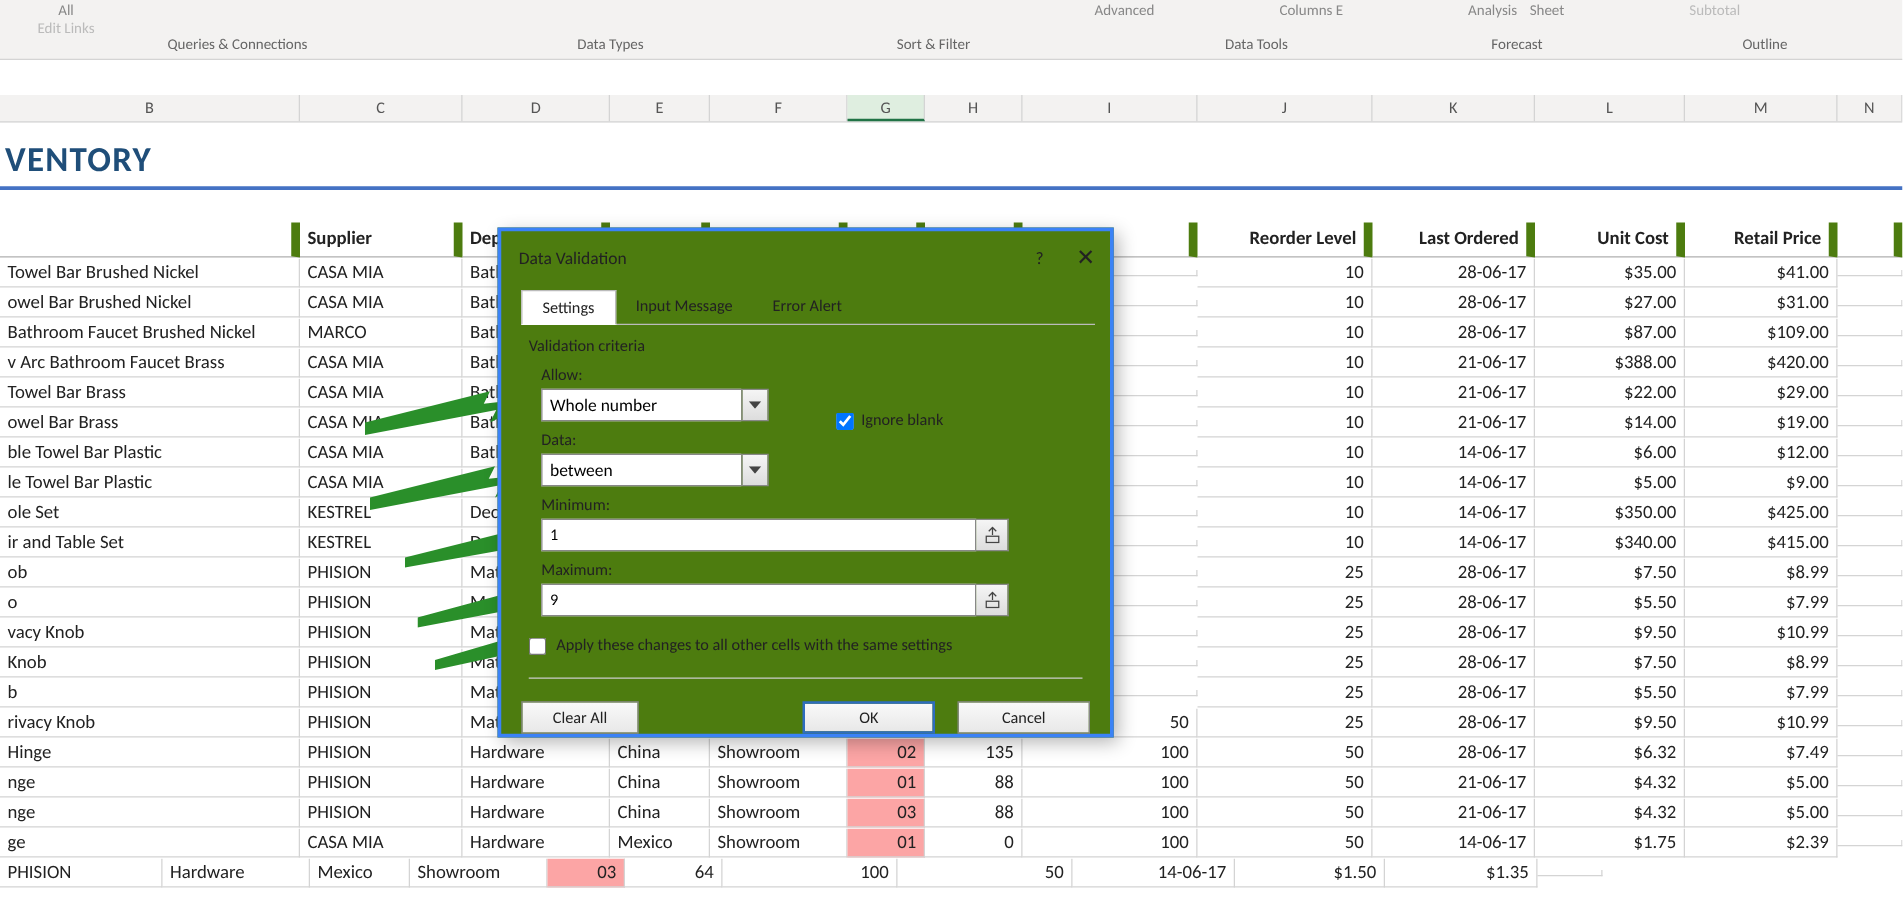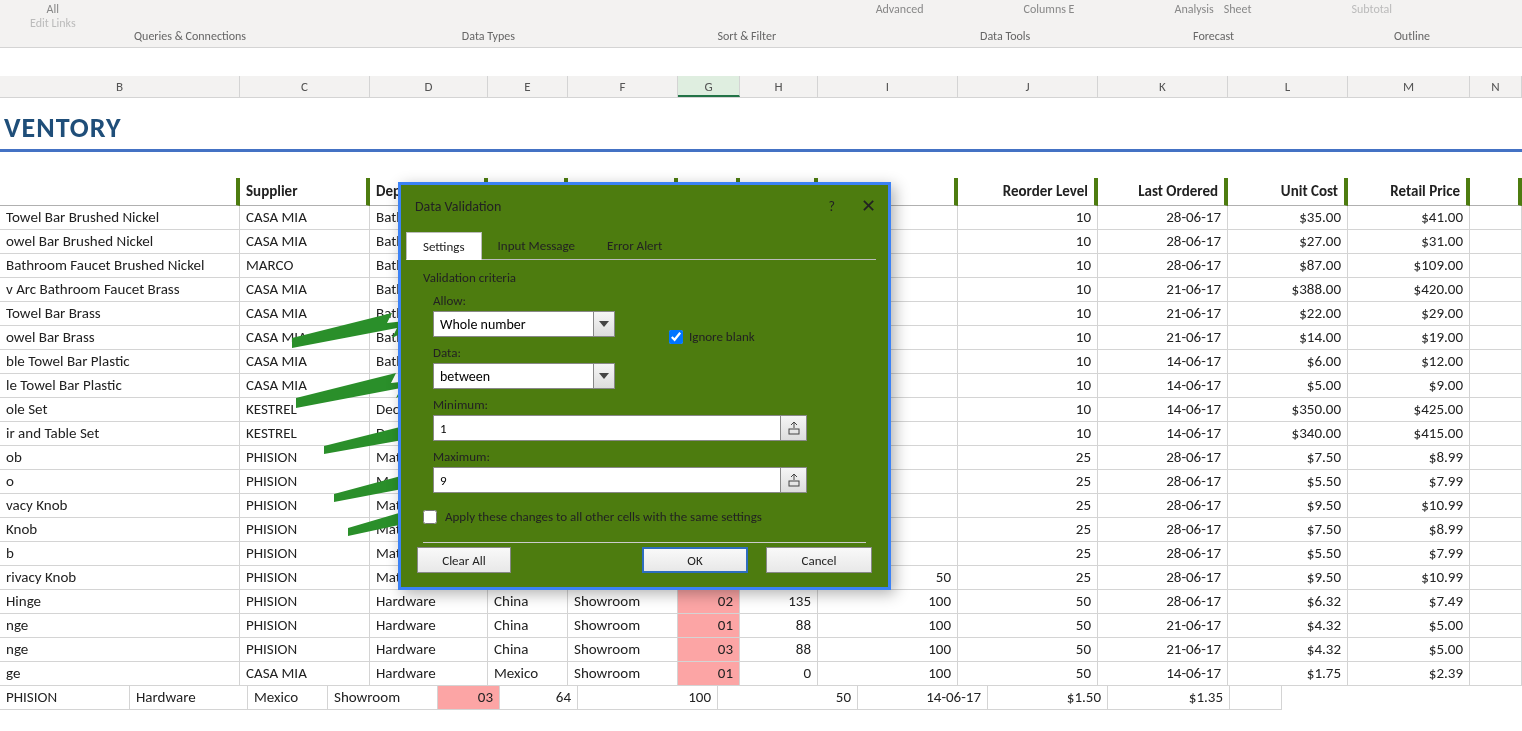--- a/index.html
+++ b/index.html
@@ -16,55 +16,55 @@
   .colheaders { display:flex; height:22px; border-bottom:1px solid #d4d4d4; background:#f3f2f1; margin-top:28px; }
   .colheaders div { border-right:1px solid #d4d4d4; text-align:center; font-size:13px; color:#555; line-height:22px; }
   .colheaders .sel { background:#dfeee0; border-bottom:2px solid #217346; }
 
   
   .sheet-title { font-size:28px; font-weight:bold; color:#1f4e79; padding: 12px 4px 4px 4px; border-bottom:3px solid #4472c4; letter-spacing:1px; }
 
   
   .sheet { position:relative; }
   .hdrrow { display:flex; height:28px; font-weight:bold; font-size:15px; color:#222; background:#fff; }
-  .hdrrow div { border-right:4px solid #4d7c0f; border-bottom:1px solid #b0b0b0; padding:4px 6px; overflow:hidden; white-space:nowrap; }
+  .hdrrow div { border-right:7px solid #4d7c0f; border-bottom:1px solid #b0b0b0; padding:4px 6px; overflow:hidden; white-space:nowrap; }
   .datarows { }
-  .row { display:flex; height:24px; }
+  .row { display:flex; height:24px;align-items:center; }
   .row div { border-right:1px solid #d4d4d4; border-bottom:1px solid #d4d4d4; padding:2px 6px; overflow:hidden; white-space:nowrap; font-size:15px; }
   .num { text-align:right; }
   .seltxt { background:#fca5a5; text-align:right; }
 
   
   .cB { width:240px; } .cC { width:130px; } .cD { width:118px; } .cE { width:80px; }
   .cF { width:110px; } .cG { width:62px; } .cH { width:78px; } .cI { width:140px; }
   .cJ { width:140px; } .cK { width:130px; } .cL { width:120px; } .cM { width:122px; } .cN { width:52px; }
 
   
   .dialog { position:absolute; left:398px; top:182px; width:493px; height:408px;
             background:#4d7c0f; border:3px solid #3b82f6; box-shadow:4px 4px 14px rgba(0,0,0,0.3); z-index:50; }
   .dlg-title { display:flex; justify-content:space-between; align-items:center; padding:10px 12px 8px 14px; font-size:14px; }
   .dlg-title .t-right { display:flex; gap:26px; align-items:center; }
   .close-x { font-size:18px; cursor:pointer; }
-  .tabs { display:flex; margin:6px 12px 0 5px; border-bottom:1px solid #bbb; font-size:13px; }
+  .tabs { display:flex; margin:6px 12px 0 16px; border-bottom:1px solid #bbb; font-size:13px; }
   .tab { padding:6px 16px 5px 16px; cursor:pointer; position:relative; top:1px; }
   .tab.active { border:1px solid #bbb; border-bottom:1px solid #fff; background:#fff; }
   .dlg-body { padding:10px 22px 0 22px; font-size:13px; position:relative; }
   .fieldset-lbl { font-size:13px; margin-bottom:4px; }
   .fldlabel { font-size:13px; margin-top:8px; margin-bottom:3px; }
   .selectbox { display:flex; }
   .selectbox input { width:160px; height:26px; border:1px solid #888; border-right:none; padding:12px 6px; font-size:14px; }
   .selectbox .ddbtn { width:22px; height:26px; border:1px solid #888; background:linear-gradient(#f5f5f5,#ddd); display:flex; align-items:center; justify-content:center; cursor:pointer; }
   .txtwrap { display:flex; }
   .txtwrap input { flex:1; height:26px; border:1px solid #888; padding:2px 6px; font-size:13px; }
   .txtwrap .refbtn { width:26px; height:26px; border:1px solid #888; border-left:none; background:linear-gradient(#f5f5f5,#ddd); display:flex; align-items:center; justify-content:center; cursor:pointer; }
   .ignore { position:absolute; left:236px; top:36px; font-size:13px; display:flex; align-items:center; gap:6px; }
   .ignore input { width:14px; height:14px; }
   .apply { display:flex; align-items:center; gap:8px; margin-top:16px; font-size:13px; }
   .apply input { width:14px; height:14px; }
-  .dlg-btns { position:absolute; bottom:14px; left:0; right:0; display:flex; padding:0 16px; }
+  .dlg-btns { position:absolute; bottom:0; left:0; right:0; display:flex; padding:0 16px; }
   .btn { height:26px; background:linear-gradient(#f9f9f9,#e8e8e8); border:1px solid #888; font-size:13px; cursor:pointer; display:flex; align-items:center; justify-content:center; }
   .btn.clear { width:94px; margin-right:auto; }
   .btn.ok { width:106px; margin-right:18px; border:2px solid #2e6dbf; }
   .btn.cancel { width:106px; }
   hr.sep { margin:18px 0 10px 0; border:none; border-top:1px solid #ccc; }
 
   
   .arrow { position:absolute; z-index:40; }
   .arrow svg { display:block; }
 </style>

